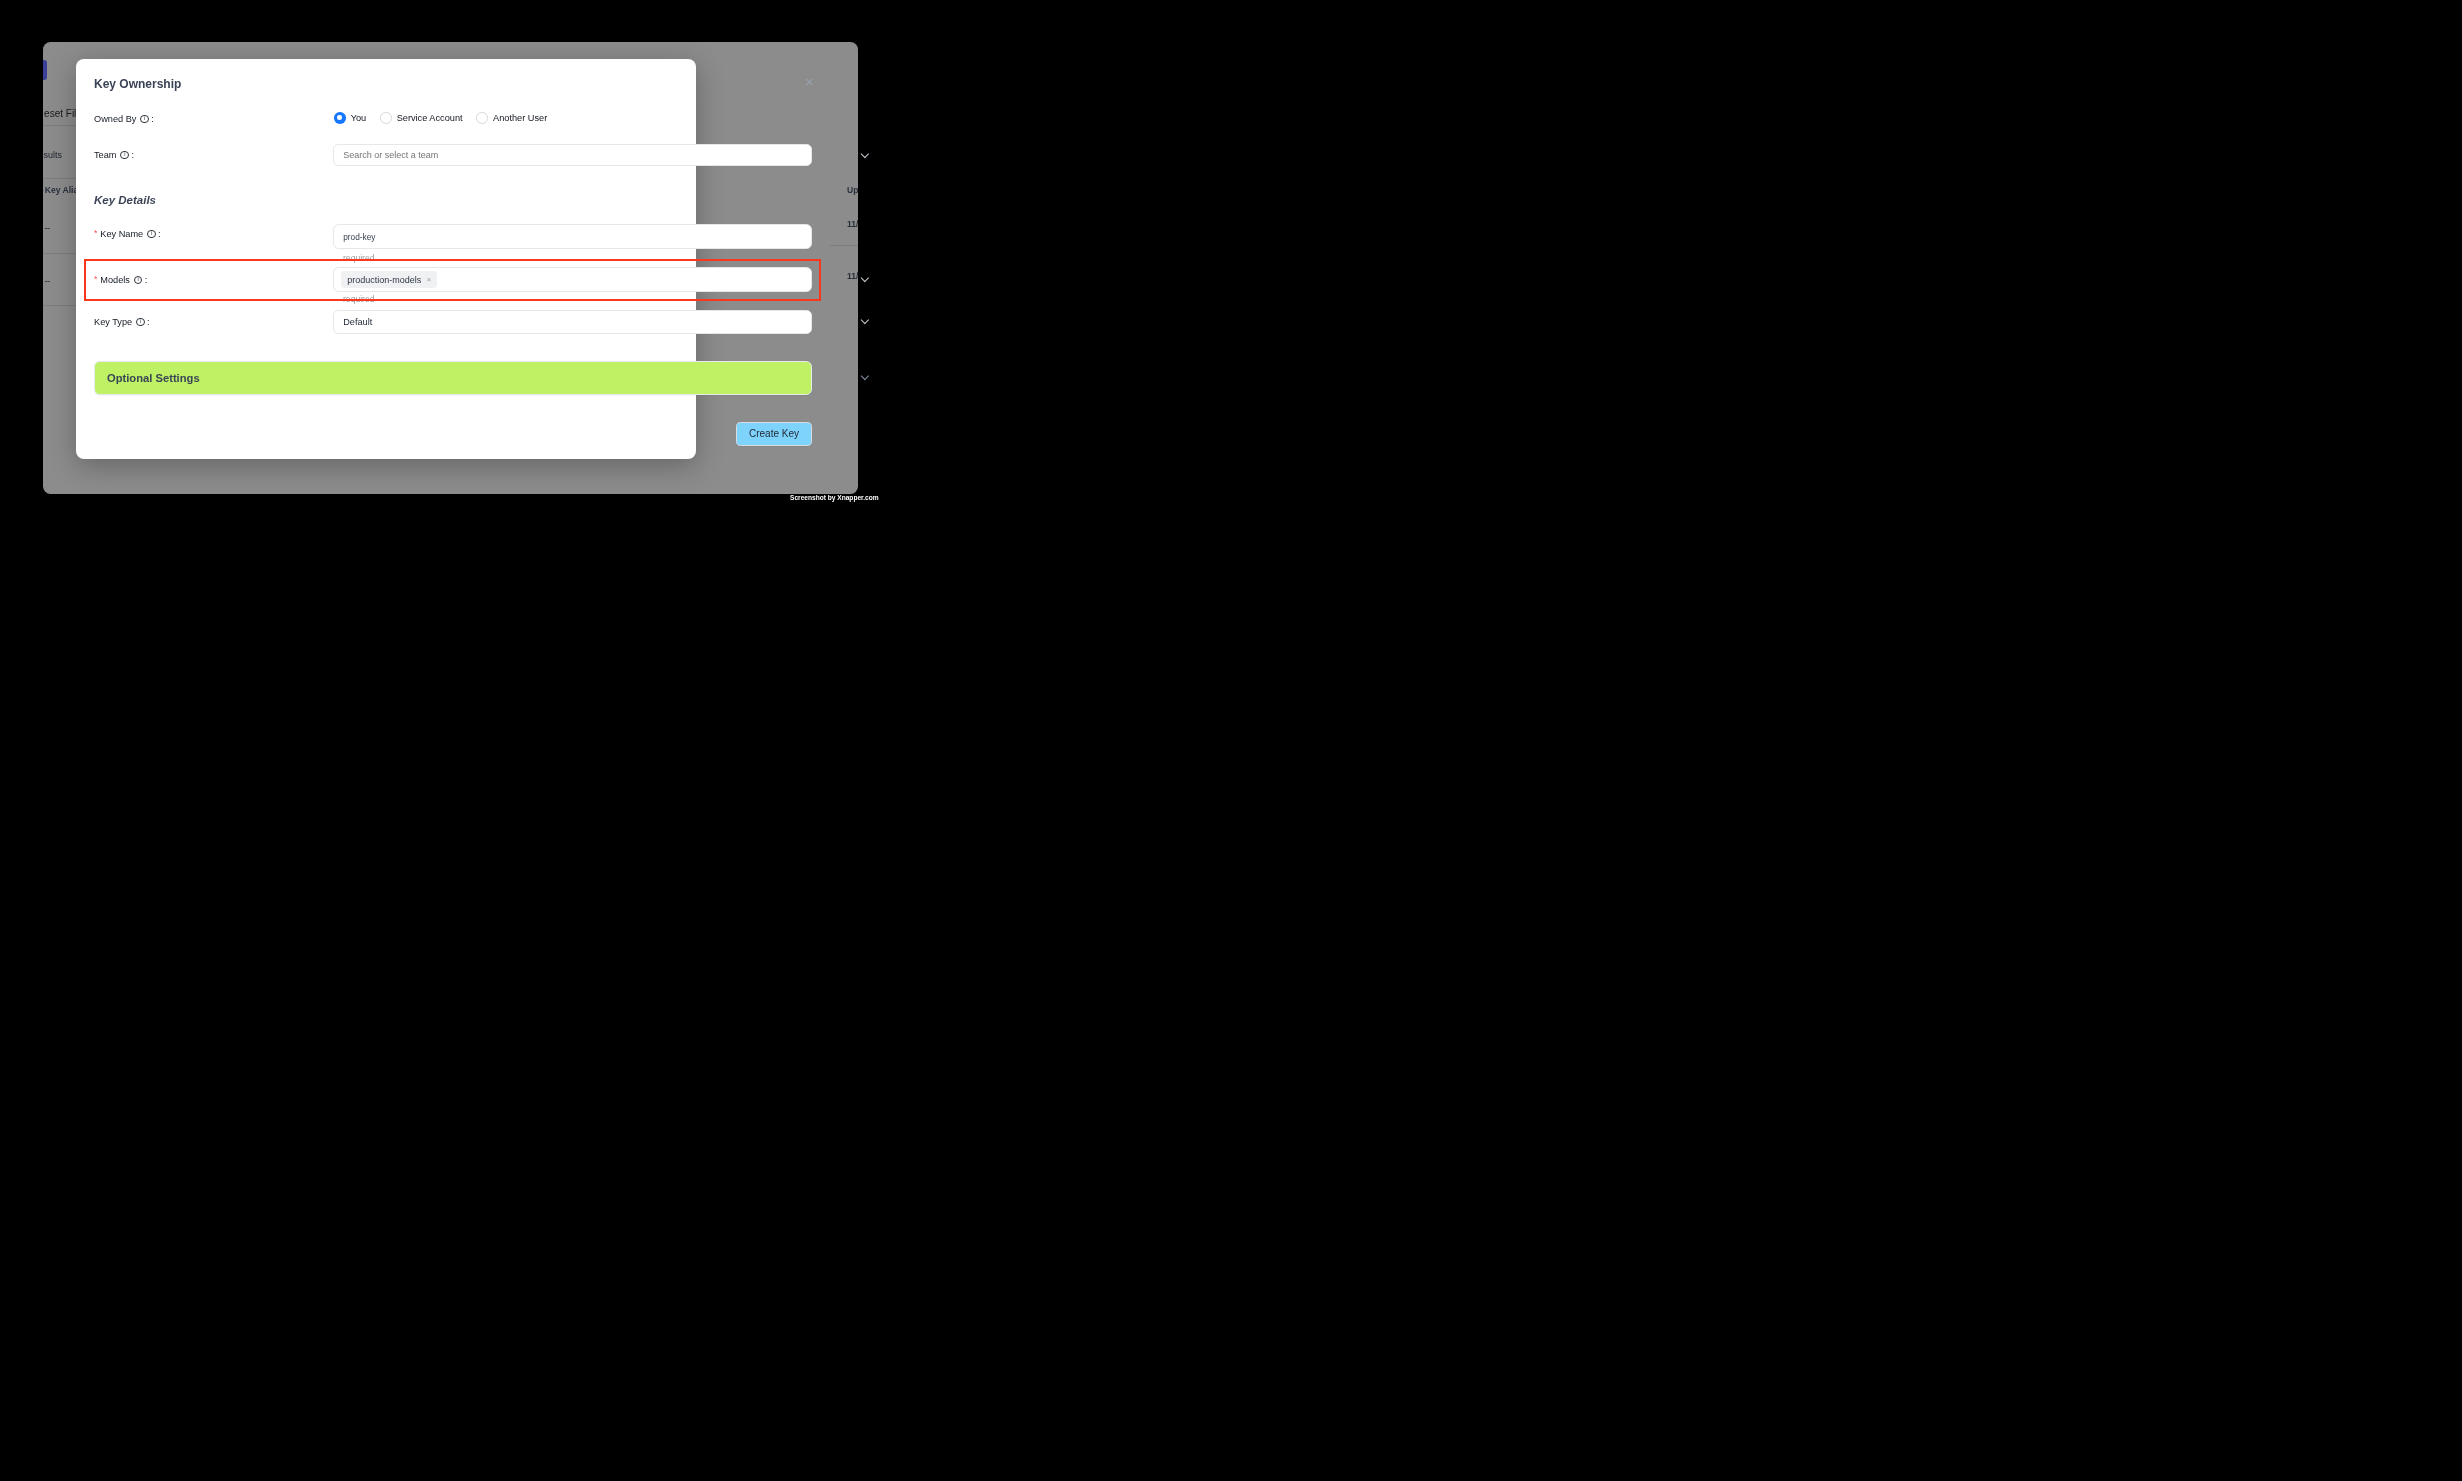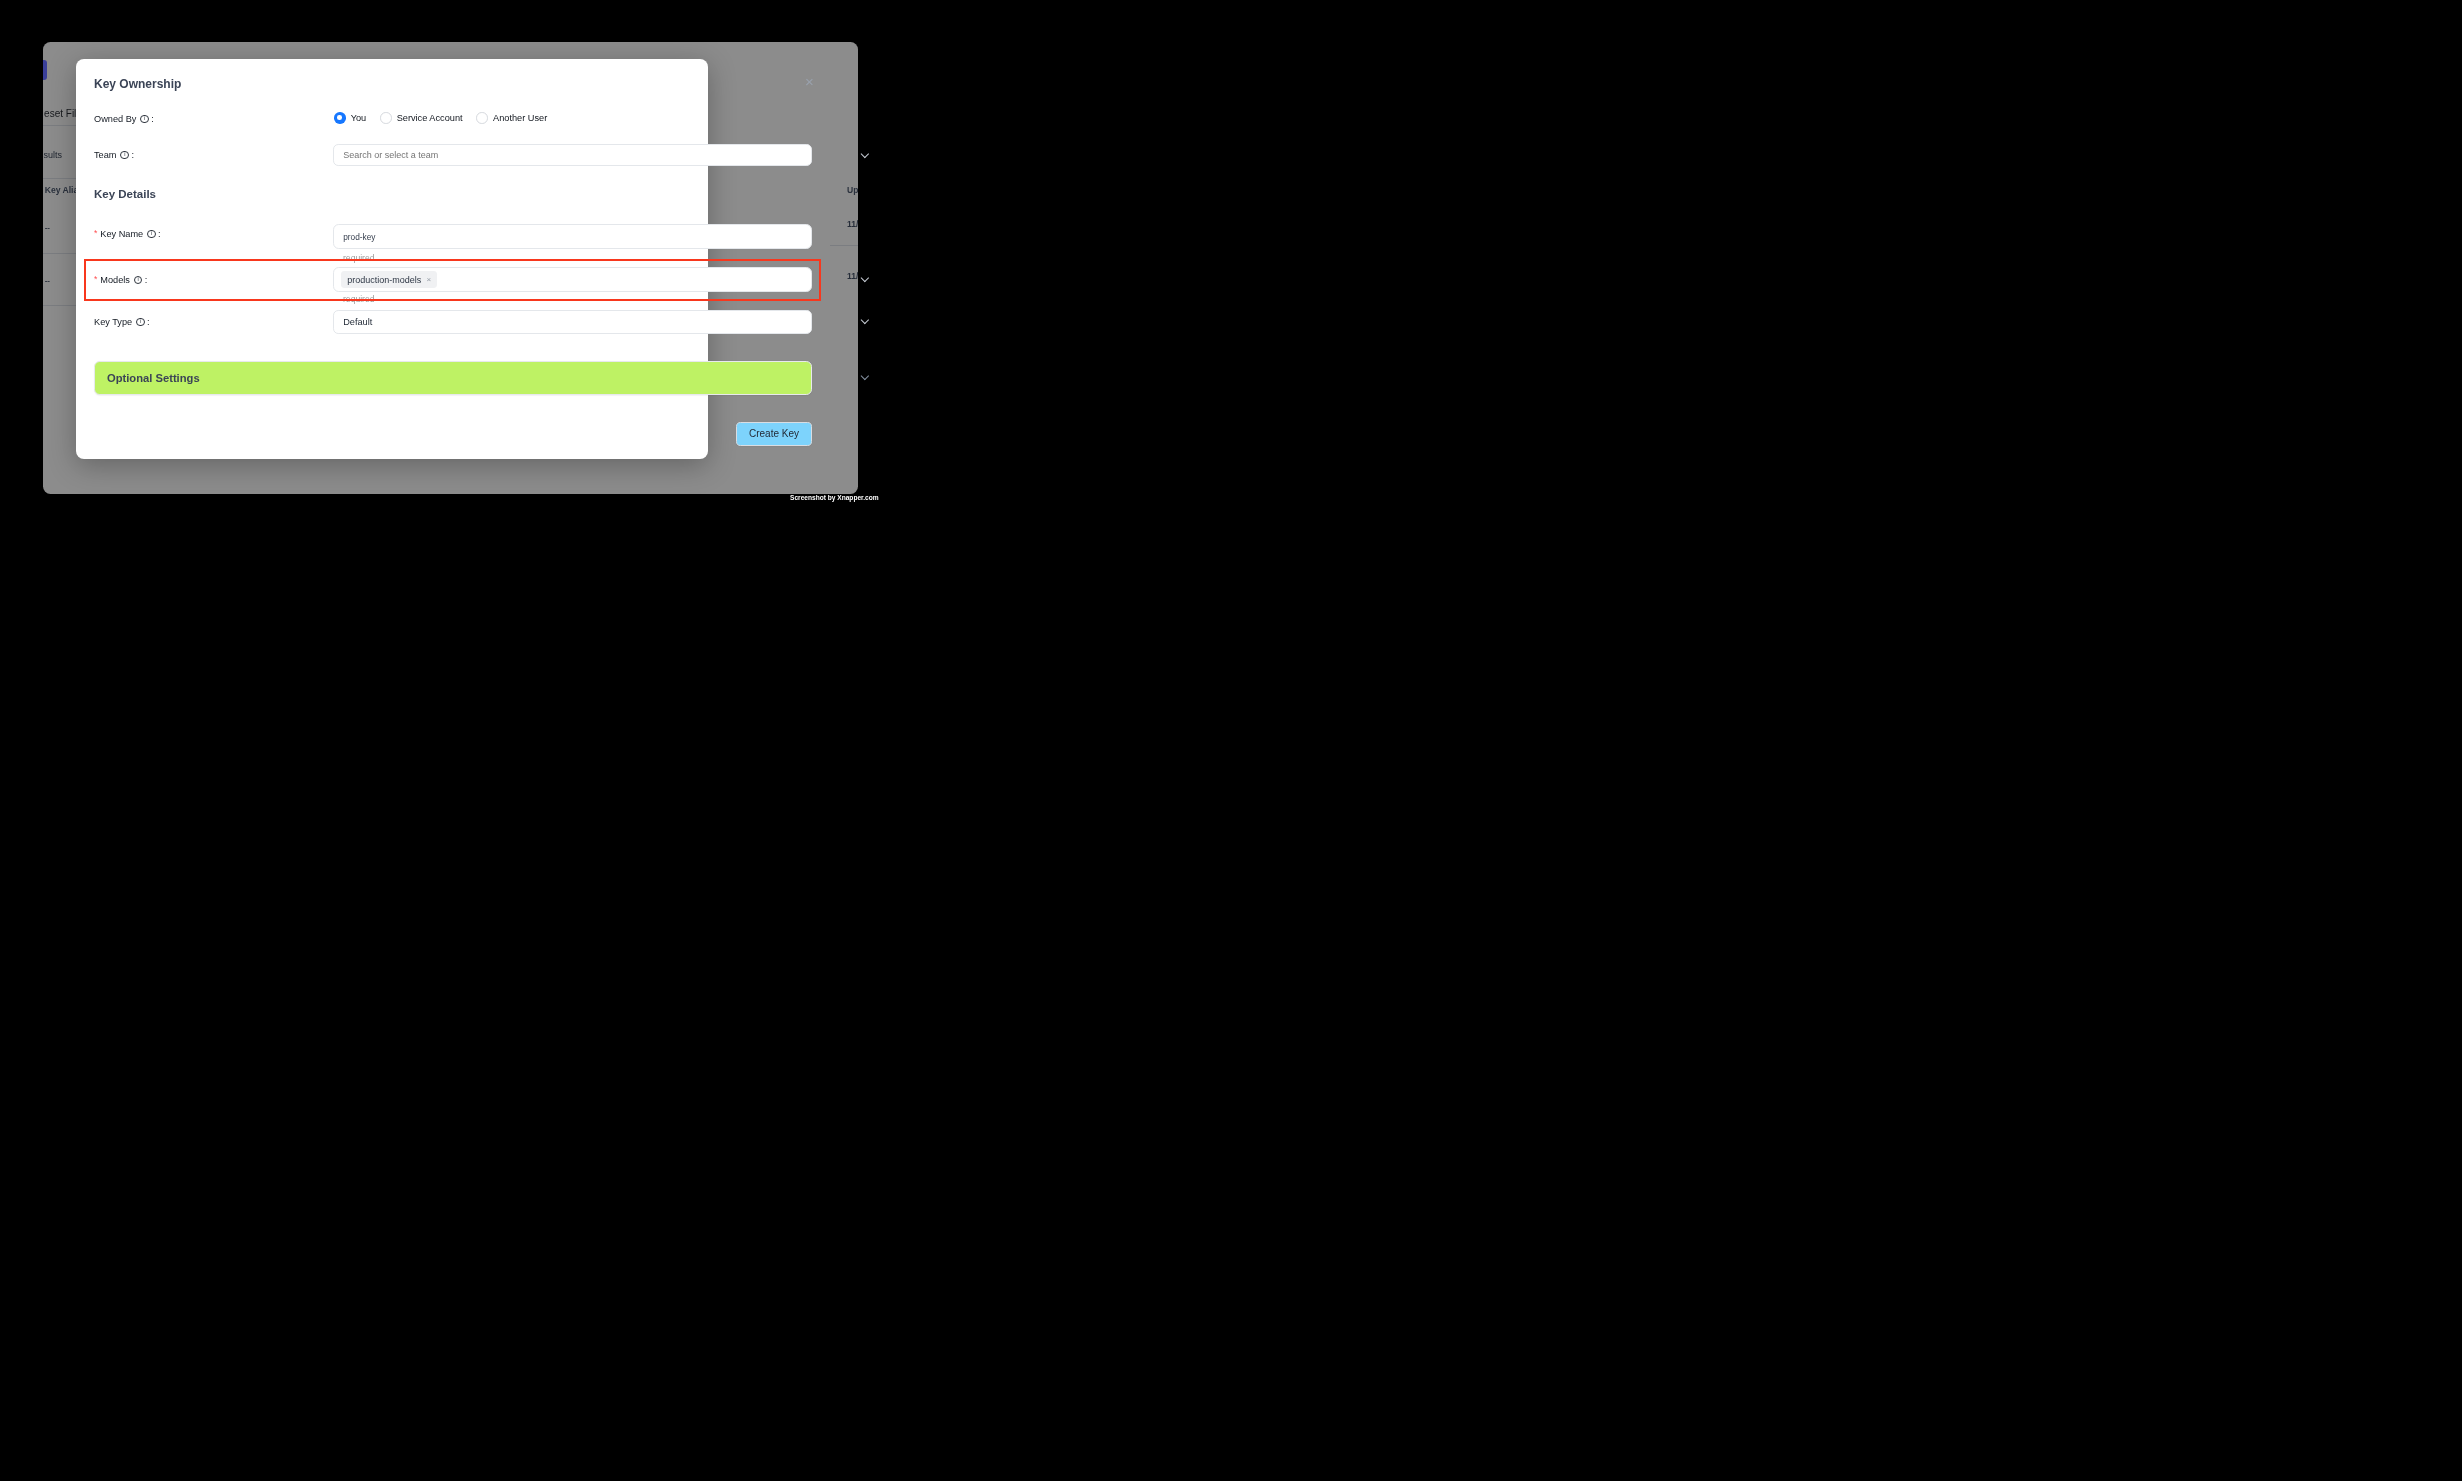--- a/index.html
+++ b/index.html
@@ -26,28 +26,28 @@
   .hl3{left:0;top:211px;width:34px;}
   .hl4{left:0;top:263px;width:34px;}
   .hl5{left:787px;top:203px;width:27.5px;}
 
   
   .watermark{position:absolute;left:790px;top:494px;font-size:6.6px;font-weight:700;
              color:#fff;white-space:nowrap;}
 
   
   .modal{position:absolute;left:76px;top:59px;width:620px;height:400px;background:#fff;
-         border-radius:8px;box-shadow:0 6.9px 27.5px rgba(0,0,0,.28);padding-left:12px;}
+         border-radius:8px;box-shadow:0 6.9px 27.5px rgba(0,0,0,.28);}
   .modal *{box-sizing:border-box;}
   .m-title{position:absolute;left:18px;top:18.4px;font-size:12px;font-weight:600;color:#3b4456;}
   .m-close{position:absolute;left:723px;top:12px;width:20.7px;height:20.7px;display:flex;
            align-items:center;justify-content:center;font-size:15px;font-weight:300;
            color:#99a1ad;cursor:pointer;line-height:1;}
   .section-title{position:absolute;font-size:11.5px;font-weight:600;color:#3b4456;}
-  .st-details{left:18px;top:129px;}
+  .st-details{left:18px;top:135px;font-style:italic;}
 
   .label-row{position:absolute;left:18px;display:flex;align-items:center;gap:4px;
              font-size:9.2px;color:#141a23;}
   .lr-owned{top:55px;}
   .lr-team{top:91px;}
   .lr-keyname{top:170px;}
   .lr-models{top:216px;}
   .lr-keytype{top:258px;}
   .req-mark{color:#ff4d4f;font-size:8.6px;margin-right:-1.1px;position:relative;top:-1.1px;}
   .info-icon{display:inline-flex;width:8.6px;height:8.6px;border:0.7px solid #30363f;

